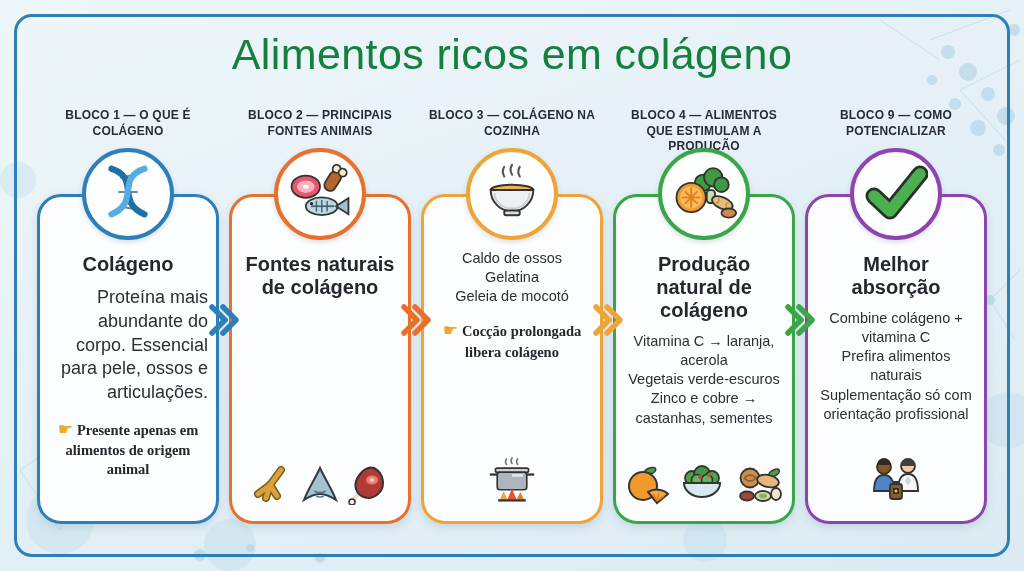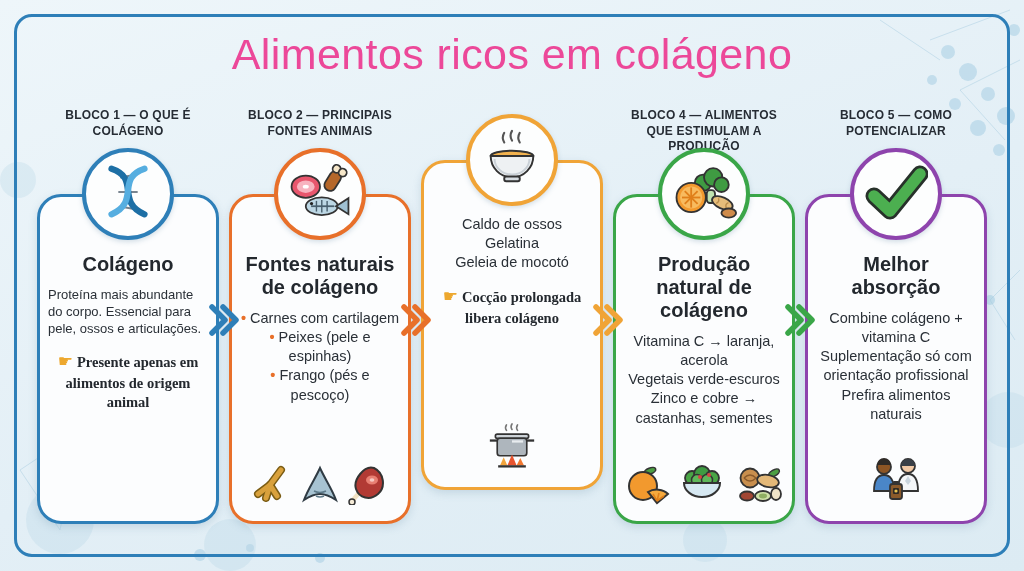--- a/index.html
+++ b/index.html
@@ -8,21 +8,21 @@
     font-family:"Liberation Sans","DejaVu Sans",sans-serif;
     background:linear-gradient(160deg,#eef6fa 0%,#e3eff6 55%,#dcebf3 100%);
   }
   .bg-decor{position:absolute;inset:0;pointer-events:none;z-index:0;}
   .frame{
     position:absolute;left:14px;top:14px;right:14px;bottom:14px;
     border:3px solid #2e7fb8;border-radius:18px;z-index:1;pointer-events:none;
   }
   .page-title{
     position:absolute;top:30px;left:0;width:100%;text-align:center;
-    font-size:43px;font-weight:500;color:#ec4899;letter-spacing:.4px;z-index:2;
+    font-size:43px;font-weight:500;color:#15803d;letter-spacing:.4px;z-index:2;
   }
   .columns{
     position:absolute;left:38px;top:108px;width:948px;
     display:flex;justify-content:space-between;z-index:2;
   }
   .col{width:180px;display:flex;flex-direction:column;align-items:center;}
   .blk-header{
     width:170px;height:34px;text-align:center;font-size:12px;font-weight:700;
     color:#262c34;line-height:1.3;letter-spacing:.2px;
   }
@@ -35,21 +35,21 @@
   .card{
     width:182px;height:330px;box-sizing:border-box;border:3.5px solid #888;
     border-radius:24px;background:#fcfdfe;padding:52px 8px 10px 8px;
     display:flex;flex-direction:column;align-items:center;
     box-shadow:0 3px 8px rgba(90,130,160,.22);
   }
   .card-title{
     font-size:20px;font-weight:700;color:#23282e;text-align:center;
     line-height:1.15;margin:4px 0 10px 0;
   }
-  .card-body{font-size:13px;color:#2a3037;text-align:left;line-height:1.32;}
+  .card-body{font-size:18px;color:#2a3037;text-align:right;line-height:1.32;}
   .card-lines div{font-size:14.5px;color:#2a3037;text-align:center;line-height:1.32;}
   .bullets{margin:0;padding:0;list-style:none;}
   .bullets li{font-size:14.5px;color:#2a3037;text-align:center;line-height:1.32;position:relative;}
   .dot::before{content:"• ";font-weight:700;}
   .note{
     margin-top:14px;font-size:14.5px;font-weight:700;color:#23282e;
     text-align:center;line-height:1.32;font-family:Liberation Serif, serif;
   }
   .hand{font-weight:400;}
   .hand::before{content:"\261B";color:#eda82f;font-size:17px;margin-right:4px;}
@@ -139,25 +139,20 @@
           <line x1="26" y1="48" x2="52" y2="48" stroke="#49606e" stroke-width="2"></line>
           <line x1="32" y1="42" x2="32" y2="54" stroke="#49606e" stroke-width="1.6"></line>
           <line x1="38" y1="41" x2="38" y2="55" stroke="#49606e" stroke-width="1.6"></line>
           <line x1="44" y1="42" x2="44" y2="54" stroke="#49606e" stroke-width="1.6"></line>
           <circle cx="26.5" cy="45" r="1.8" fill="#222"></circle>
         </svg>
       </span>
     </div>
     <div class="card" style="border-color: rgb(232, 112, 42);">
       <div class="card-title">Fontes naturais de colágeno</div>
-      <ul class="bullets">
-        <li><span class="dot" style="color: rgb(232, 112, 42);"></span><span>Carnes com cartilagem</span></li>
-        <li><span class="dot" style="color: rgb(232, 112, 42);"></span><span>Peixes (pele e espinhas)</span></li>
-        <li><span class="dot" style="color: rgb(232, 112, 42);"></span><span>Frango (pés e pescoço)</span></li>
-      </ul>
       <div class="footer-icons">
         <span>
           <svg width="40" height="40" viewBox="0 0 40 40">
             <g fill="none" stroke="#7a5c14" stroke-width="8" stroke-linecap="round">
               <path d="M29 5 L18 20"></path>
                 <path d="M18 20 L6 29"></path>
                 <path d="M18 20 L14 33"></path>
                 <path d="M18 20 L25 31"></path>
             </g>
             <g fill="none" stroke="#d9a13c" stroke-width="5" stroke-linecap="round">
@@ -181,20 +176,21 @@
             <path d="M26 3 C36 8 38 22 30 29 C22 36 11 33 8 24 C5 15 16 0 26 3 Z" fill="#b23a34" stroke="#333" stroke-width="2"></path>
             <ellipse cx="24" cy="15" rx="6" ry="4.5" fill="#e87f72"></ellipse>
             <ellipse cx="24" cy="15" rx="2.4" ry="1.8" fill="#f6c9c2"></ellipse>
           </svg>
         </span>
       </div>
     </div>
   </div>
 
   <div class="col">
+    <div class="blk-header">BLOCO 3 — COLÁGENO NA COZINHA</div>
     <div class="icon-circle" style="border-color: rgb(240, 164, 55);">
       <span>
         <svg width="62" height="62" viewBox="0 0 64 64">
           <g fill="none" stroke="#555" stroke-width="2.2" stroke-linecap="round">
             <path d="M24 6 q-3 5 0 10"></path>
               <path d="M32 4 q-3 5 0 10"></path>
               <path d="M40 6 q-3 5 0 10"></path>
           </g>
           <ellipse cx="32" cy="30" rx="22" ry="5.5" fill="#f2b24e" stroke="#333" stroke-width="2"></ellipse>
           <path d="M10 30 a22 22 0 0 0 44 0 Z" fill="#eef1f3" stroke="#333" stroke-width="2"></path>
@@ -298,35 +294,35 @@
             <ellipse cx="29" cy="31" rx="8" ry="5" fill="#cfe0a8" stroke="#333" stroke-width="1.8"></ellipse>
             <ellipse cx="29" cy="31" rx="4" ry="2.4" fill="#8fae62"></ellipse>
             <ellipse cx="42" cy="29" rx="5" ry="6" fill="#efe3c8" stroke="#333" stroke-width="1.8"></ellipse>
           </svg>
         </span>
       </div>
     </div>
   </div>
 
   <div class="col">
-    <div class="blk-header">BLOCO 5 — COMO POTENCIALIZAR</div>
+    <div class="blk-header">BLOCO 9 — COMO POTENCIALIZAR</div>
     <div class="icon-circle" style="border-color: rgb(142, 68, 173);">
       <span>
         <svg width="64" height="64" viewBox="0 0 64 64">
           <path d="M10 36 L26 51 L56 14" fill="none" stroke="#27312a" stroke-width="17" stroke-linecap="round" stroke-linejoin="round"></path>
           <path d="M10 36 L26 51 L56 14" fill="none" stroke="#4caf50" stroke-width="11.5" stroke-linecap="round" stroke-linejoin="round"></path>
         </svg>
       </span>
     </div>
     <div class="card" style="border-color: rgb(142, 68, 173);">
       <div class="card-title">Melhor absorção</div>
       <div class="card-lines">
         <div>Combine colágeno + vitamina C</div>
+        <div>Prefira alimentos naturais</div>
         <div>Suplementação só com orientação profissional</div>
-        <div>Prefira alimentos naturais</div>
       </div>
       <div class="footer-icons">
         <span>
           <svg width="56" height="48" viewBox="0 0 56 48">
             <circle cx="16" cy="10" r="7" fill="#8d5524" stroke="#333" stroke-width="1.8"></circle>
             <path d="M9 8 a7 7 0 0 1 14 0 Z" fill="#2f2a26"></path>
             <path d="M6 34 q0 -16 10 -16 q10 0 10 16 Z" fill="#4a86c8" stroke="#333" stroke-width="1.8"></path>
             <circle cx="40" cy="9" r="7" fill="#f1c9a5" stroke="#333" stroke-width="1.8"></circle>
             <path d="M33 9 a7 7 0 0 1 14 0 Z" fill="#3a4047"></path>
             <path d="M30 34 q0 -17 10 -17 q10 0 10 17 Z" fill="#f4f6f8" stroke="#333" stroke-width="1.8"></path>

